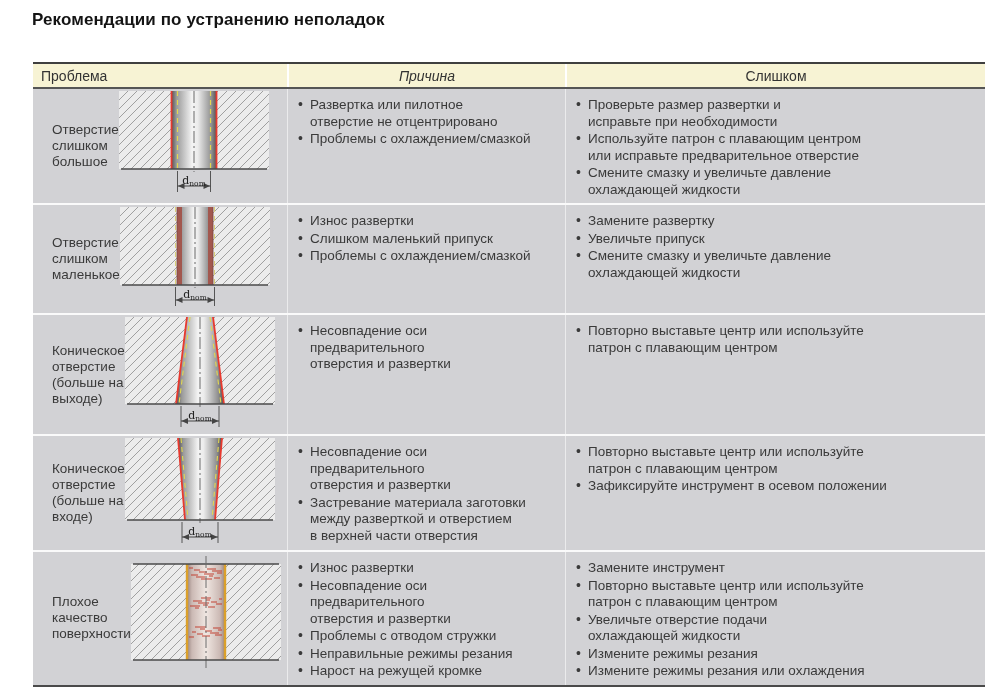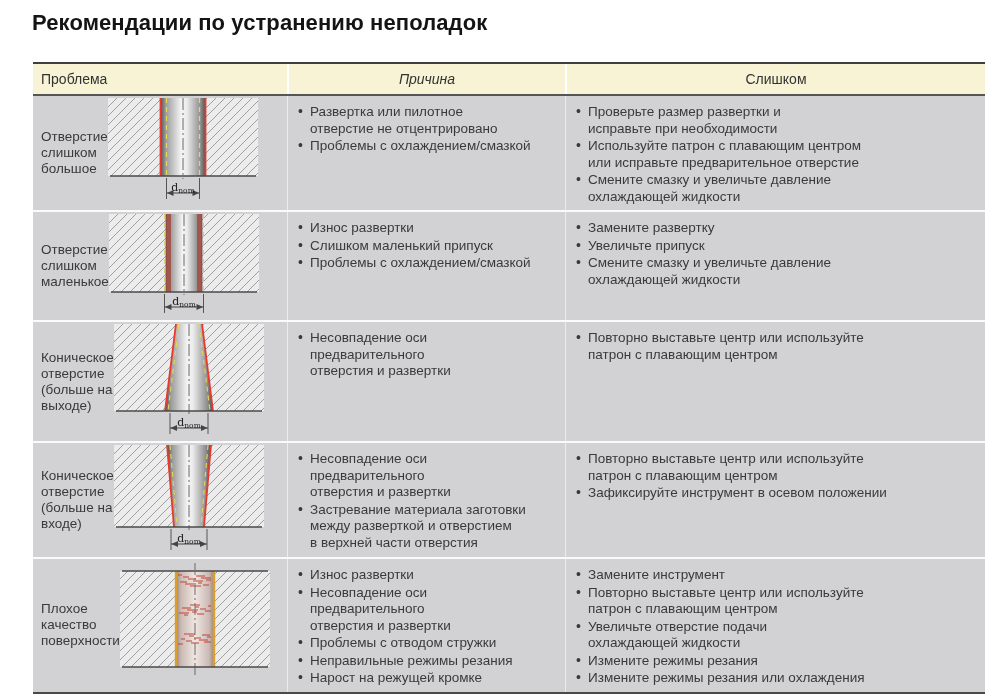--- a/index.html
+++ b/index.html
@@ -3,32 +3,32 @@
 <meta charset="utf-8">
 <style>
   * { box-sizing: border-box; margin: 0; padding: 0; }
   html, body { width: 990px; height: 697px; background: #ffffff; overflow: hidden; }
   body { font-family: "Liberation Sans", sans-serif; color: var(--text, #3a3a3a); }
 
   .page { width: 990px; height: 697px; position: relative; }
 
   .page-title {
     position: absolute; left: 32px; top: 10px;
-    font-size: 22px; font-weight: bold; color: #141414;
+    font-size: 17px; font-weight: bold; color: #141414;
     letter-spacing: 0.1px;
   }
 
   .table {
     position: absolute; left: 33px; top: 62px; width: 952px;
     border-top: 2px solid #3f3f3f;
     border-bottom: 2px solid #4a4a4a;
   }
 
   .thead {
-    display: flex; height: 32px;
+    display: flex; height: 25px;
     background: var(--header-bg, #f7f3d4);
     border-bottom: 2px solid #555;
     justify-content: flex-end;
   }
   .th {
     font-size: 14px; color: #333; display: flex; align-items: center;
   }
   .th + .th { border-left: 2px solid #ffffff; }
   .th.c-problem  { width: 254px; padding-left: 8px; }
   .th.c-cause    { width: 278px; justify-content: center; font-style: italic; }
@@ -42,21 +42,21 @@
   .trow:last-child { border-bottom: none; }
 
   .cell { padding-top: 4px; }
   .cell.c-problem {
     width: 254px; display: flex; align-items: stretch; padding-top: 0;
   }
   .cell.c-cause   { width: 278px; border-left: 1px solid rgba(255,255,255,0.55); }
   .cell.c-solution{ flex: 1;      border-left: 1px solid rgba(255,255,255,0.55); }
 
   .problem-label {
-    width: 100px; padding-left: 8px;
+    width: 100px; padding-left: 19px;
     display: flex; align-items: center;
     font-size: 13.5px; line-height: 16px;
     white-space: pre-line; color: #3a3a3a;
   }
   .diagram {
     margin-left: auto; margin-right: 2px; margin-top: 2px;
     width: 180px; flex: none;
   }
 
   ul.blist { list-style: none; padding: 4px 6px 4px 9px; }

